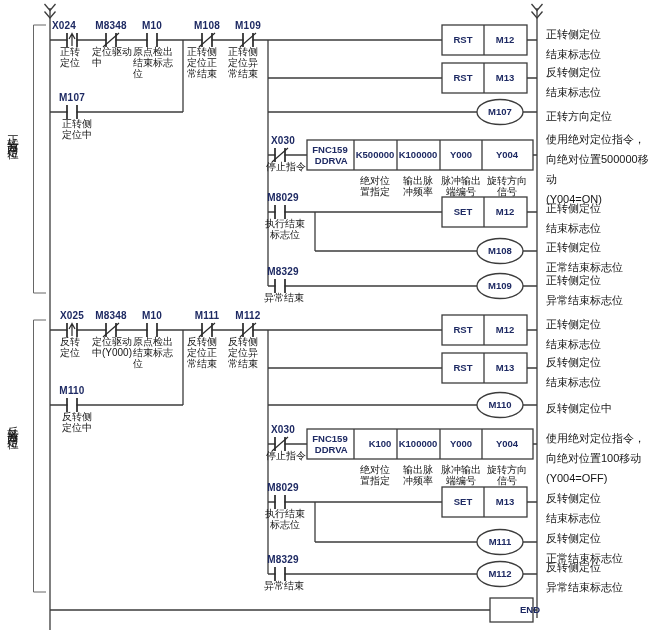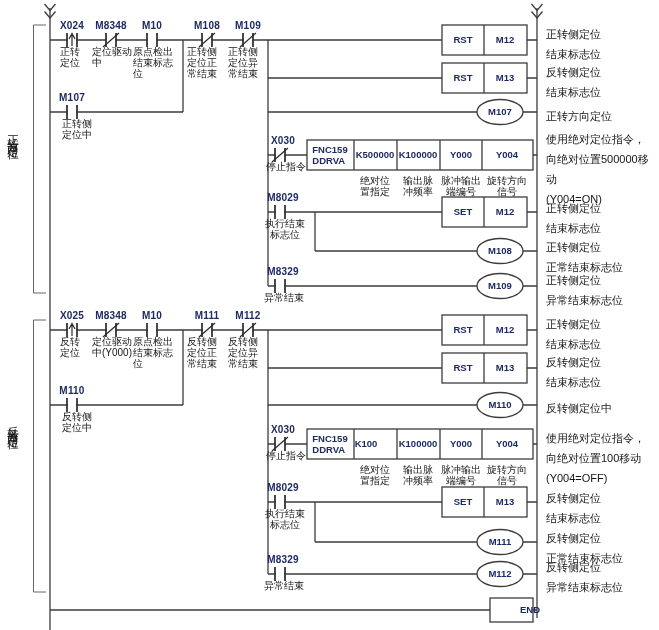--- a/index.html
+++ b/index.html
@@ -1,20 +1,20 @@
 <!DOCTYPE html>
 <html><head>
 <meta charset="utf-8">
 <style>
   html,body{margin:0;padding:0;background:#ffffff;}
   .stage{position:relative;width:659px;height:630px;background:#ffffff;overflow:hidden;
          font-family:"Liberation Sans","DejaVu Sans",sans-serif;}
   svg{position:absolute;left:0;top:0;}
   .t{position:absolute;white-space:pre-line;line-height:10.5px;font-size:10px;}
-  .c{transform:translate(-50%,-50%);text-align:left;}
+  .c{transform:translate(-50%,-50%);text-align:right;}
   .h{transform:translateX(-50%);text-align:center;}
   .l{text-align:left;}
   .dev{color:#1e2a63;font-weight:bold;font-size:10px;letter-spacing:0.2px;}
   .cell{color:#1e2a63;font-size:9.5px;line-height:10.5px;font-weight:bold;}
   .cjk{color:#141414;font-size:10px;line-height:11px;}
   .ann{color:#141414;font-size:11px;line-height:20px;}
   .vlabel{position:absolute;writing-mode:vertical-rl;text-orientation:upright;
           color:#141414;font-size:11.5px;letter-spacing:2.5px;}
 </style>
 </head>
@@ -158,21 +158,21 @@
     <ellipse cx="500" cy="405" rx="23" ry="12.5"></ellipse>
     <ellipse cx="500" cy="542" rx="23" ry="12.5"></ellipse>
     <ellipse cx="500" cy="574" rx="23" ry="12.5"></ellipse>
     <rect x="490" y="598" width="43" height="24"></rect>
   </g>
 </svg>
 
 <div class="vlabel" style="left:5px;top:126px;">正转方向定位</div>
 <div class="vlabel" style="left:5px;top:416px;">反转方向定位</div>
 
-<div class="t h dev" style="left:72px;top:21px;">X024</div>
+<div class="t h dev" style="left:64px;top:21px;">X024</div>
 <div class="t h dev" style="left:111px;top:21px;">M8348</div>
 <div class="t h dev" style="left:152px;top:21px;">M10</div>
 <div class="t h dev" style="left:207px;top:21px;">M108</div>
 <div class="t h dev" style="left:248px;top:21px;">M109</div>
 <div class="t h dev" style="left:72px;top:93px;">M107</div>
 <div class="t h dev" style="left:283px;top:136px;">X030</div>
 <div class="t h dev" style="left:283px;top:193px;">M8029</div>
 <div class="t h dev" style="left:283px;top:267px;">M8329</div>
 
 <div class="t l cjk" style="left:60px;top:46px;">正转
@@ -265,21 +265,21 @@
 标志位</div>
 <div class="t l cjk" style="left:264px;top:580px;">异常结束</div>
 
 <div class="t c cell" style="left:463px;top:330px;">RST</div>
 <div class="t c cell" style="left:505px;top:330px;">M12</div>
 <div class="t c cell" style="left:463px;top:368px;">RST</div>
 <div class="t c cell" style="left:505px;top:368px;">M13</div>
 <div class="t c cell" style="left:500px;top:405px;">M110</div>
 <div class="t c cell" style="left:330px;top:444px;">FNC159
 DDRVA</div>
-<div class="t c cell" style="left:360px;top:444px;padding-left:12px;">K100</div>
+<div class="t c cell" style="left:374px;top:444px;padding-left:12px;">K100</div>
 <div class="t c cell" style="left:418px;top:444px;">K100000</div>
 <div class="t c cell" style="left:461px;top:444px;">Y000</div>
 <div class="t c cell" style="left:507px;top:444px;">Y004</div>
 <div class="t h cjk" style="left:375px;top:464px;">绝对位
 置指定</div>
 <div class="t h cjk" style="left:418px;top:464px;">输出脉
 冲频率</div>
 <div class="t h cjk" style="left:461px;top:464px;">脉冲输出
 端编号</div>
 <div class="t h cjk" style="left:507px;top:464px;">旋转方向

